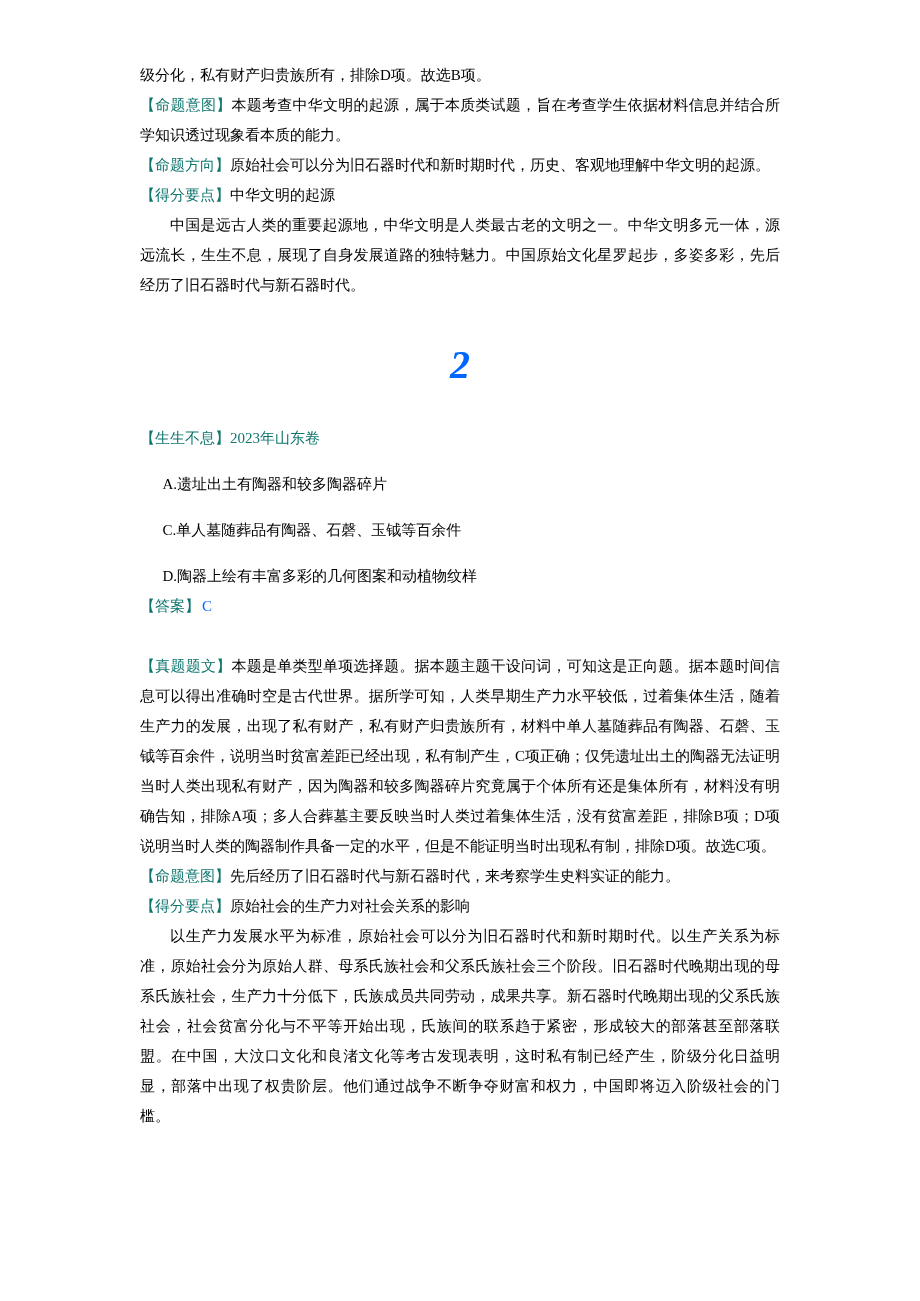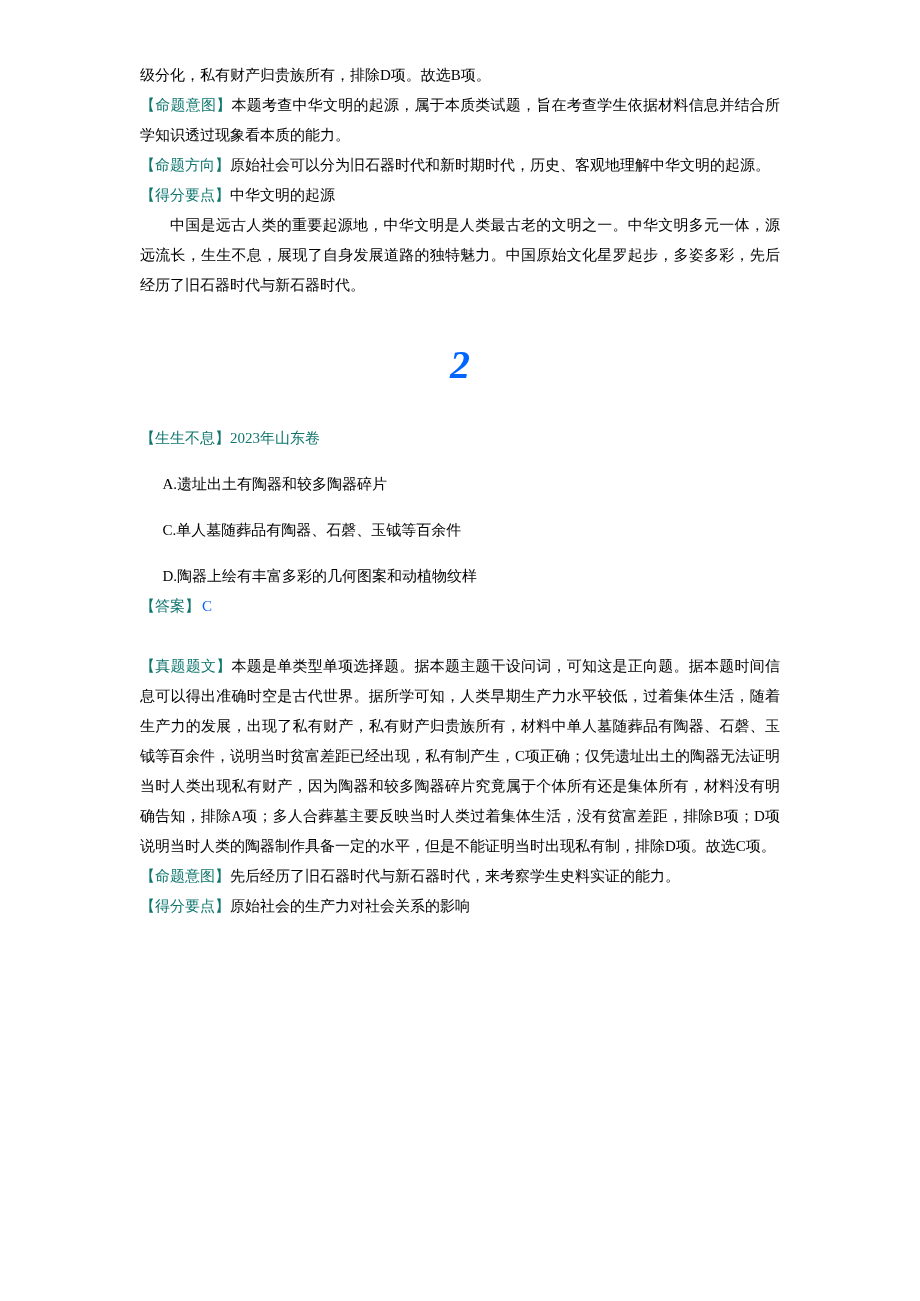--- a/index.html
+++ b/index.html
@@ -93,14 +93,15 @@
 
   <p class="para">
     <span class="label-blue">【命题意图】</span><span>先后经历了旧石器时代与新石器时代，来考察学生史料实证的能力。</span>
   </p>
 
 
   <p class="para">
     <span class="label-blue">【得分要点】</span><span>原始社会的生产力对社会关系的影响</span>
   </p>
 
+  <p class="para indent">以生产力发展水平为标准，原始社会可以分为旧石器时代和新时期时代。以生产关系为标准，原始社会分为原始人群、母系氏族社会和父系氏族社会三个阶段。旧石器时代晚期出现的母系氏族社会，生产力十分低下，氏族成员共同劳动，成果共享。新石器时代晚期出现的父系氏族社会，社会贫富分化与不平等开始出现，氏族间的联系趋于紧密，形成较大的部落甚至部落联盟。在中国，大汶口文化和良渚文化等考古发现表明，这时私有制已经产生，阶级分化日益明显，部落中出现了权贵阶层。他们通过战争不断争夺财富和权力，中国即将迈入阶级社会的门槛。</p>
 
 </div>
 
 </body></html>

